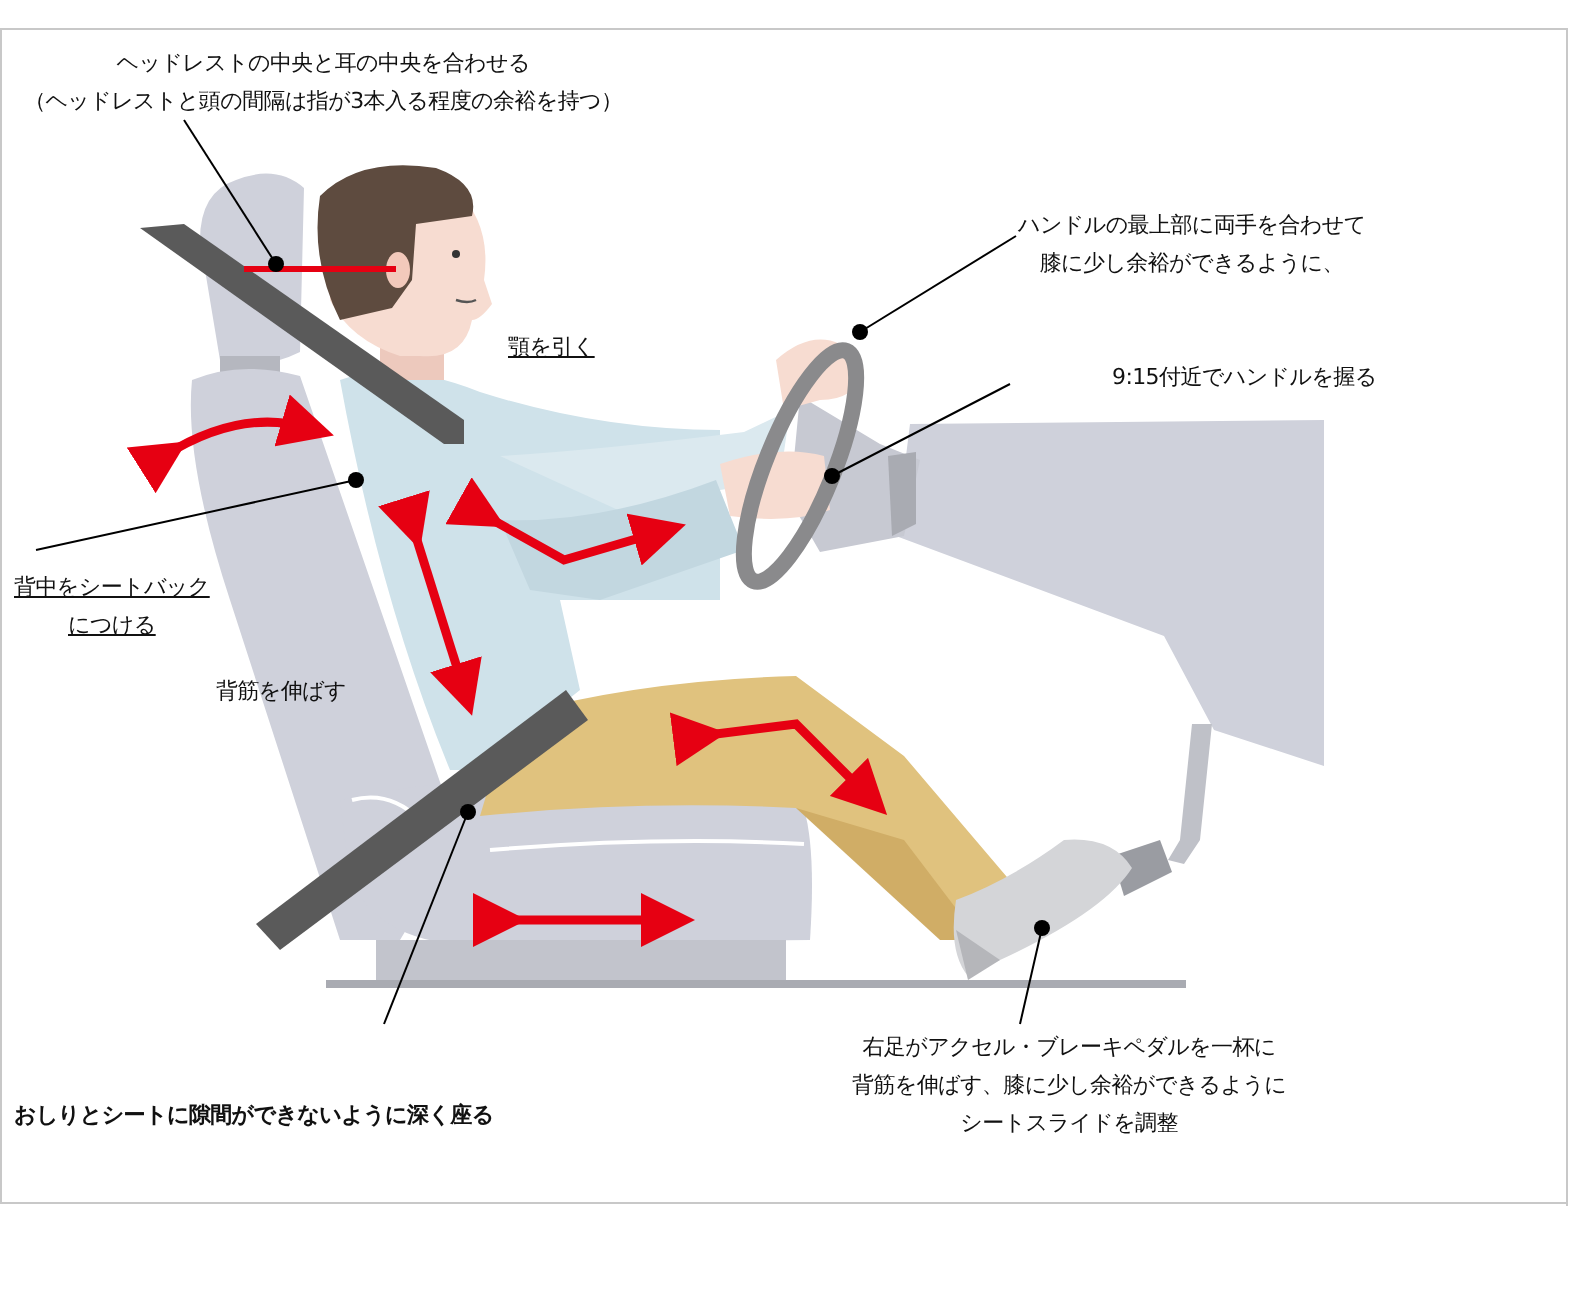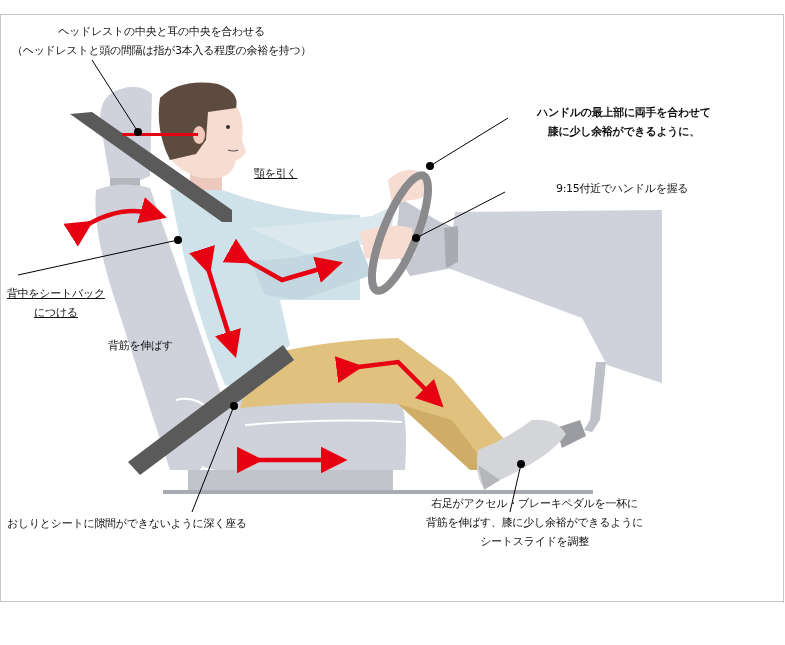--- a/index.html
+++ b/index.html
@@ -115,33 +115,33 @@
   </g>
 </svg>
 
 <div class="label" style="left:12px; top:22px;">
   <span>ヘッドレストの中央と耳の中央を合わせる</span>
   <span>（ヘッドレストと頭の間隔は指が3本入る程度の余裕を持つ）</span>
 </div>
 
 <div class="label" style="left:254px; top:164px;text-decoration:underline;">顎を引く</div>
 
-<div class="label" style="left:537px; top:103px;font-weight:bold;">
+<div class="label" style="left:509px; top:103px;">
   <span>ハンドルの最上部に両手を合わせて</span>
   <span>膝に少し余裕ができるように、</span>
 </div>
 
 <div class="label" style="left:511px; top:179px;margin-left:45px;">9:15付近でハンドルを握る</div>
 
 <div class="label" style="left:7px; top:284px;text-decoration:underline;">
   <span>背中をシートバック</span>
   <span>につける</span>
 </div>
 
 <div class="label" style="left:108px; top:336px;">背筋を伸ばす</div>
 
-<div class="label" style="left:7px; top:514px;">おしりとシートに隙間ができないように深く座る</div>
+<div class="label" style="left:7px; top:548px;font-weight:bold;">おしりとシートに隙間ができないように深く座る</div>
 
-<div class="label" style="left:426px; top:494px;">
+<div class="label" style="left:426px; top:514px;">
   <span>右足がアクセル・ブレーキペダルを一杯に</span>
   <span>背筋を伸ばす、膝に少し余裕ができるように</span>
   <span>シートスライドを調整</span>
 </div>
 
 </body></html>

